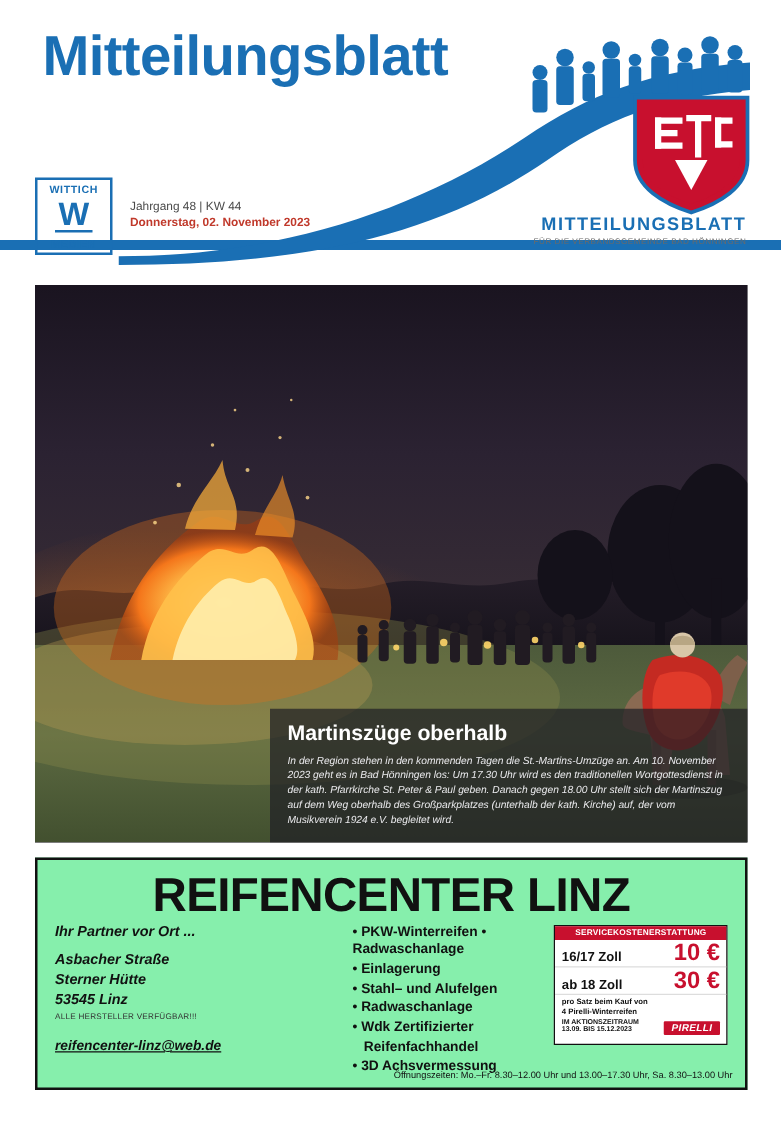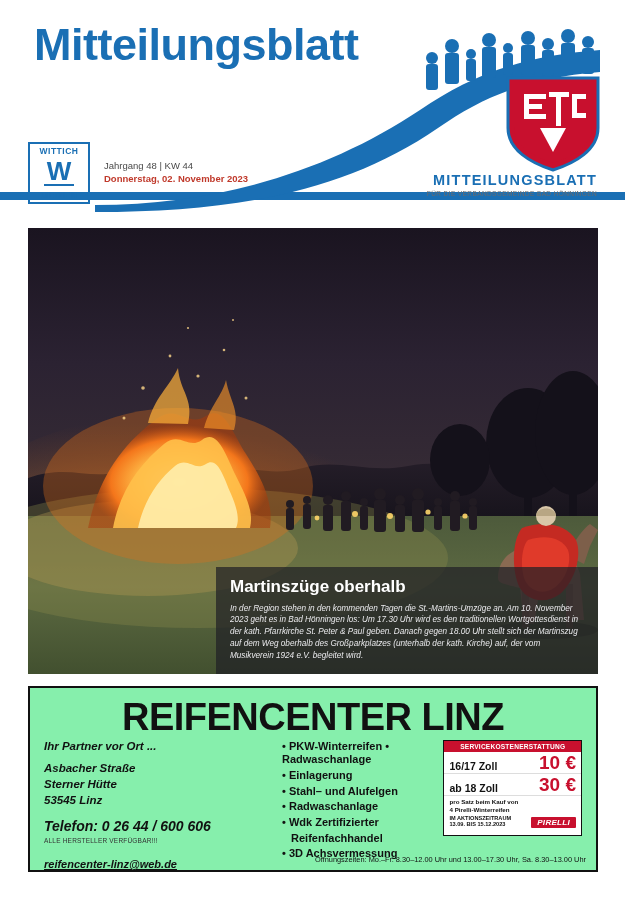--- a/index.html
+++ b/index.html
@@ -520,21 +520,20 @@
     <div class="ad-title">REIFENCENTER LINZ</div>
 
     <div class="ad-body">
 
       <div class="ad-left">
         <div class="al-line">Ihr Partner vor Ort ...</div>
         <div class="al-gap"></div>
         <div class="al-line">Asbacher Straße</div>
         <div class="al-line">Sterner Hütte</div>
         <div class="al-line">53545 Linz</div>
-        <div class="ad-phone">Telefon: 0 26 44 / 600 606</div>
         <div class="ad-avail">ALLE HERSTELLER VERFÜGBAR!!!</div>
         <div class="ad-mail">reifencenter-linz@web.de</div>
       </div>
 
       <div class="ad-mid">
         <ul>
           <li>PKW-Winterreifen • Radwaschanlage</li>
           <li>Einlagerung</li>
           <li>Stahl– und Alufelgen</li>
           <li>Radwaschanlage</li>

